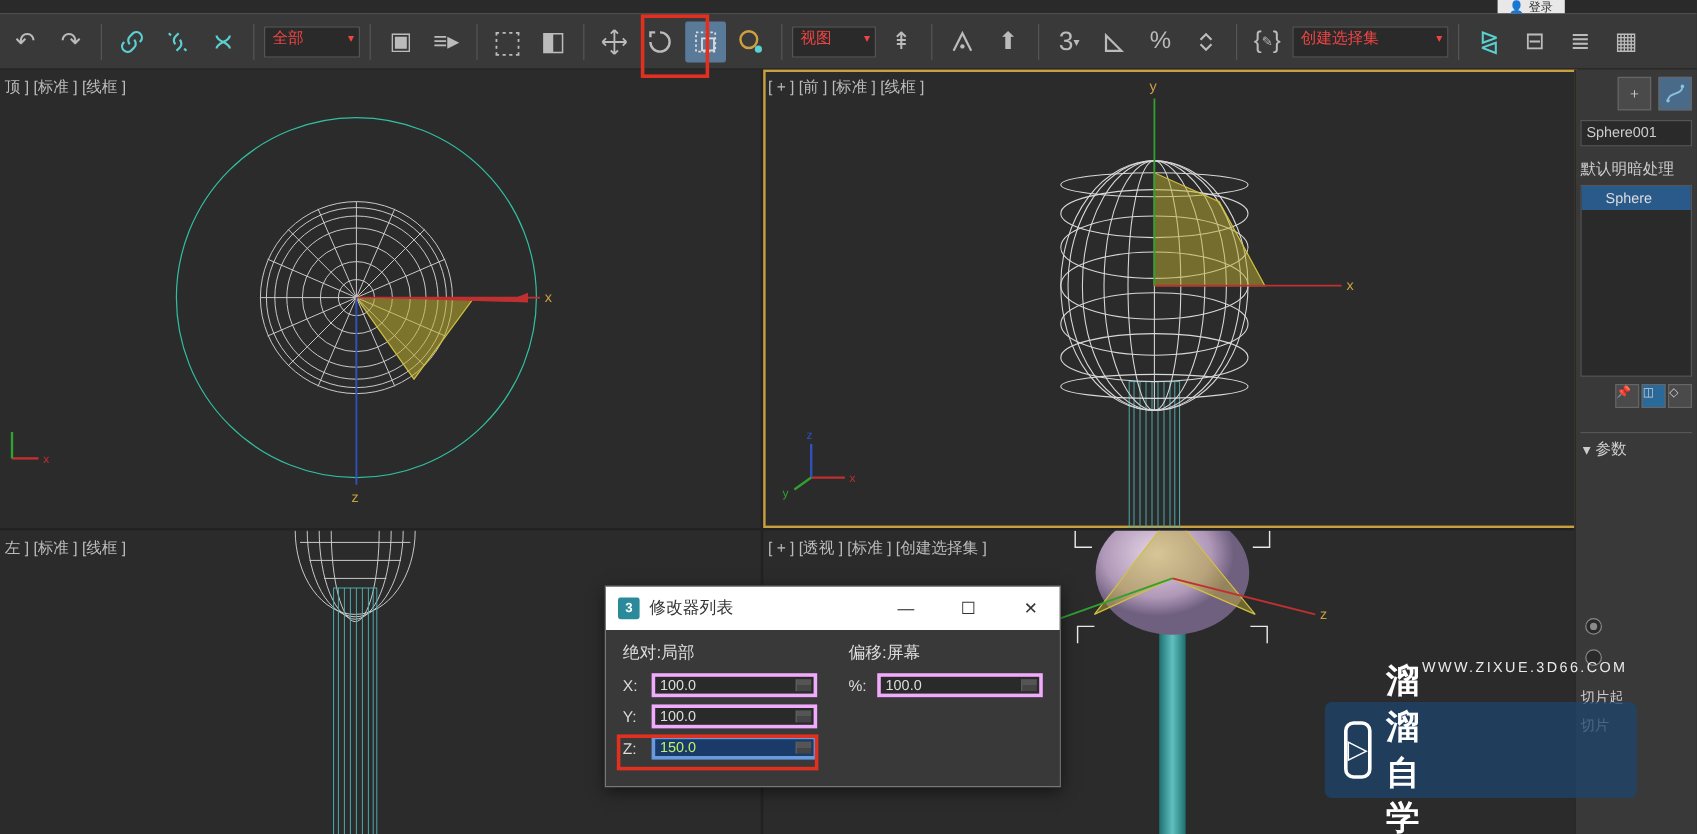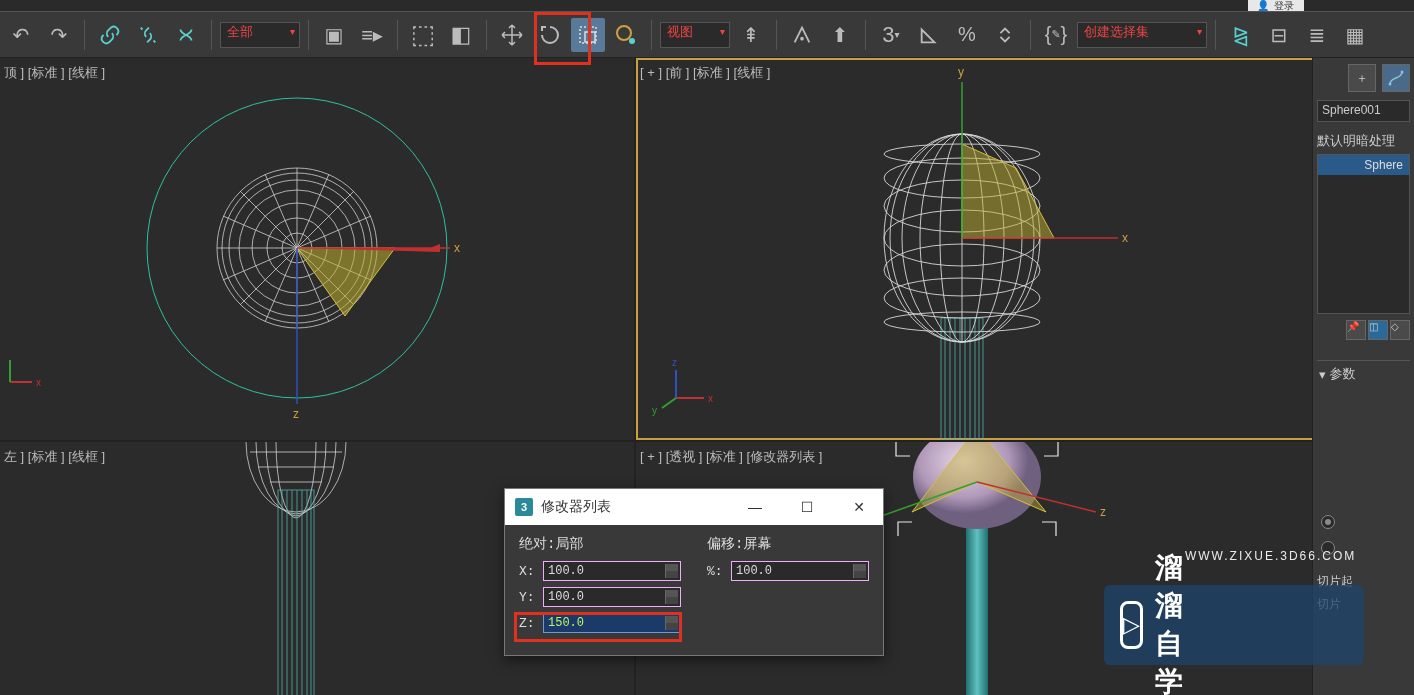--- a/index.html
+++ b/index.html
@@ -147,24 +147,23 @@
     margin-bottom: 4px;
   }
   .mod-stack {
     height: 160px;
     background: #2a2a2a;
     border: 1px solid #555;
     margin-bottom: 6px;
   }
   .mod-item {
     background: #2a5a8a;
-    padding: 3px 6px;
+    padding: 3px 20px;
     font-size: 12px;
     color: #ddd;
-    text-align: right;
   }
   .stack-btns {
     display: flex;
     gap: 2px;
     justify-content: flex-end;
     margin-bottom: 20px;
   }
   .sbtn {
     width: 20px;
     height: 20px;
@@ -244,41 +243,40 @@
     gap: 24px;
     font-size: 14px;
     color: #333;
   }
   .win-btn { cursor: pointer; width: 28px; text-align: center; }
   .dlg-body {
     padding: 10px 14px 16px;
     display: flex;
     gap: 26px;
     background: #393939;
-    font-family: Liberation Mono, monospace;
   }
   .dlg-col { flex: 1; }
   .dlg-col-label {
     font-size: 14px;
     color: #ddd;
     margin-bottom: 8px;
   }
   .spin-row {
     display: flex;
     align-items: center;
     gap: 6px;
     margin-bottom: 6px;
     font-size: 13px;
   }
   .spin-row label { width: 18px; color: #ddd; }
   .spinner {
     flex: 1;
     height: 20px;
     background: #2a2a2a;
-    border: 1px solid #f0abfc;
+    border: 3px solid #f0abfc;
     display: flex;
     align-items: center;
     padding: 0 16px 0 4px;
     color: #ddd;
     font-size: 12px;
     position: relative;
   }
   .spinner.focus {
     background: #1a3a6a;
     color: #bef264;
@@ -544,21 +542,21 @@
         <line x1="292" y1="48" x2="292" y2="258"></line>
         <line x1="297" y1="48" x2="297" y2="258"></line>
         <line x1="302" y1="48" x2="302" y2="258"></line>
         <line x1="307" y1="48" x2="307" y2="258"></line>
         <line x1="311" y1="48" x2="311" y2="258"></line>
       </g>
     </svg>
   </div>
 
   <div class="vp">
-    <div class="vp-label">[ + ] [透视 ] [标准 ] [修改器列表 ]</div>
+    <div class="vp-label">[ + ] [透视 ] [标准 ] [创建选择集 ]</div>
     <svg width="678" height="255">
       <defs>
         <radialGradient id="spg" cx="40%" cy="35%">
           <stop offset="0%" stop-color="#e8d8e8"></stop>
           <stop offset="70%" stop-color="#b098b8"></stop>
           <stop offset="100%" stop-color="#706080"></stop>
         </radialGradient>
         <linearGradient id="cyg" x1="0" y1="0" x2="1" y2="0">
           <stop offset="0%" stop-color="#207070"></stop>
           <stop offset="50%" stop-color="#60c0c0"></stop>

